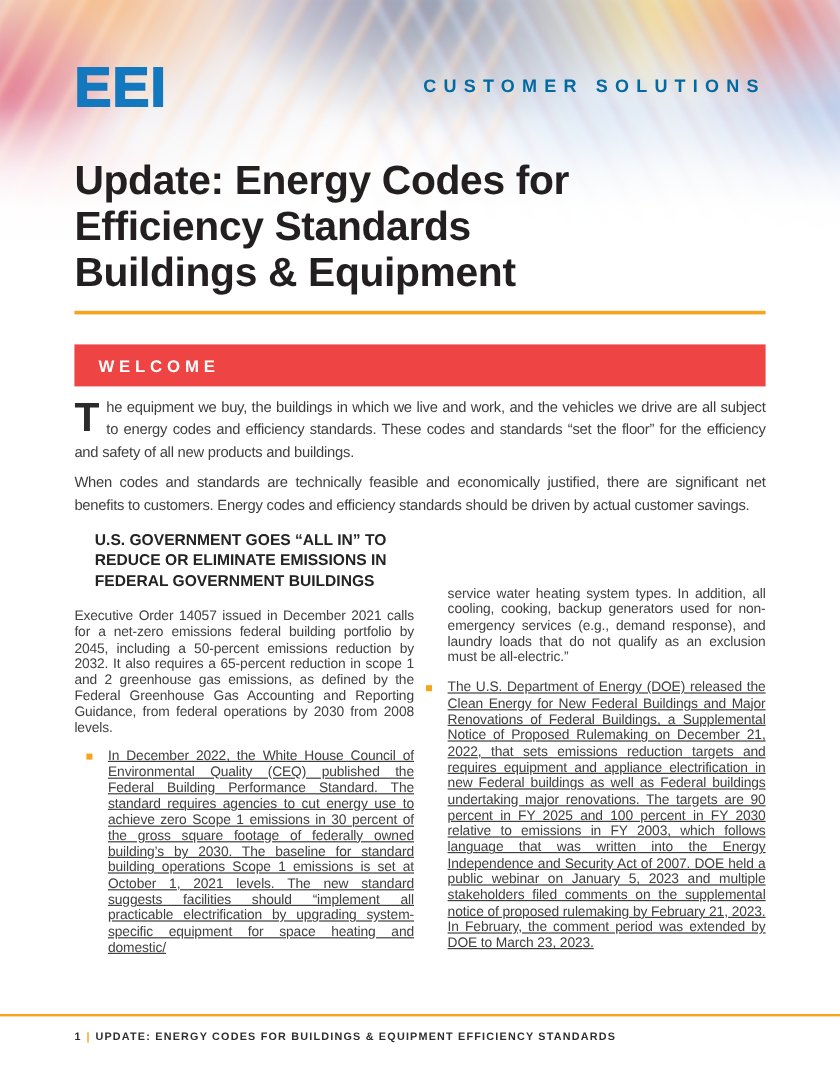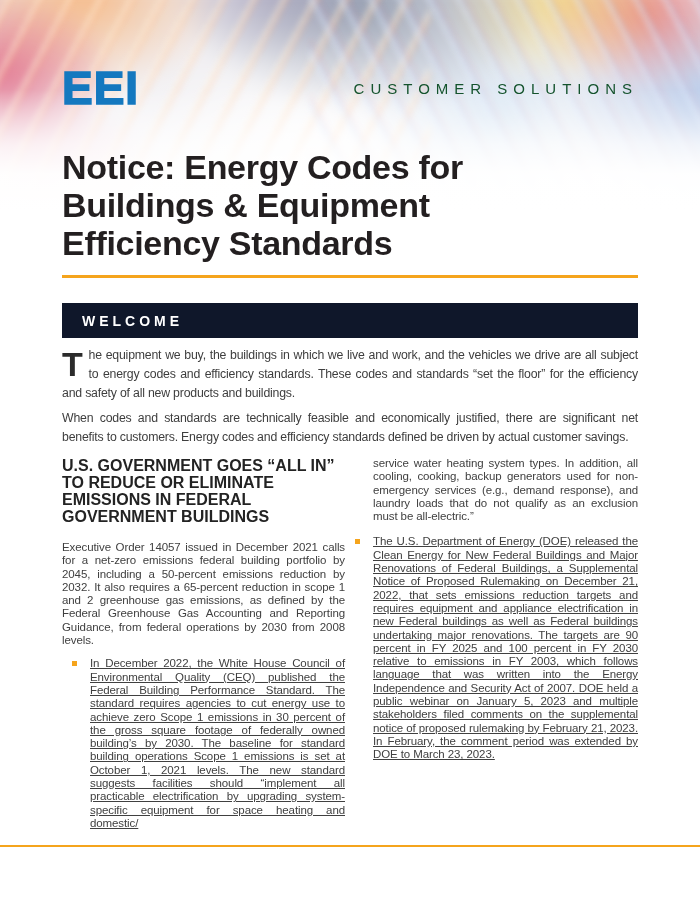--- a/index.html
+++ b/index.html
@@ -45,48 +45,48 @@
   .header-fade {
     position:absolute; inset:0;
     background:linear-gradient(180deg,
       rgba(255,255,255,0) 0%, rgba(255,255,255,.12) 30%,
       rgba(255,255,255,.75) 48%, rgba(255,255,255,.97) 58%, #ffffff 70%);
   }
 
   
   .content { position:relative; }
 
-  .brand-row { display:flex; justify-content:space-between; align-items:flex-start; margin:0 62px; padding-top:64px;gap:44px; }
+  .brand-row { display:flex; justify-content:space-between; align-items:flex-start; margin:0 62px; padding-top:48px;gap:44px; }
   .logo {
     font-size:46px; font-weight:700; color:#1478BF; letter-spacing:1px; line-height:48px;
     -webkit-text-stroke:1.6px #1478BF;
   }
-  .tagline { margin-top:16px; font-size:15px; letter-spacing:6px; color:#14532d; font-weight:400; }
+  .tagline { margin-top:16px; font-size:15px; letter-spacing:6px; color:#0369a1; font-weight:700; }
 
   .title { margin:36px 62px 0; font-size:34px; line-height:38px; font-weight:700; color:#231f20; letter-spacing:-0.3px; }
   .title-line { display:block; }
 
   .rule-orange { margin:13px 62px 0; height:3px; background:#F5A41C; }
 
   .banner {
-    margin:25px 62px 0; height:35px; background:#0f172a; color:#ffffff;
+    margin:25px 62px 0; height:35px; background:#ef4444; color:#ffffff;
     display:flex; align-items:center; padding-left:20px; box-sizing:border-box;
     font-size:14px; font-weight:700; letter-spacing:4px;
   }
   .banner.federal { margin-top:16px; }
 
   .welcome { margin:8px 62px 0; color:#3e3e3e; font-size:12.3px; line-height:19px; text-align:justify; letter-spacing:-0.2px; }
   .welcome p { margin:0 0 6px; }
   .dropcap { float:left; font-size:34px; line-height:30px; font-weight:700; color:#2b2b2b; margin:3px 6px 0 0; }
 
   .columns { display:flex; margin:10px 62px 0; }
   .col-left  { width:283px; }
-  .col-right { width:283px; margin-left:auto; box-sizing:border-box; }
+  .col-right { width:283px; margin-left:auto; box-sizing:border-box;margin-top:48px; }
 
-  .col-heading { font-size:16px; font-weight:700; line-height:17px; color:#232323; margin:0 0 9px; }
+  .col-heading { font-size:13px; font-weight:700; line-height:17px; color:#232323; margin:0 17px 9px; }
   .col-text { font-size:11.5px; line-height:13.3px; color:#404040; text-align:justify; letter-spacing:-0.1px; }
   .intro { margin:16px 0 10px; }
   .bullet-item { position:relative; padding-left:28px; margin:0 0 10px;text-decoration:underline; }
   .marker { position:absolute; left:10px; top:4px; width:5px; height:5px; background:#F5A41C; }
   .col-right .bullet-item { padding-left:18px; }
   .col-right .marker { left:0; }
   .cont { padding-left:18px; margin:0 0 12px; }
 
   .footer-rule { position:absolute; left:0; right:0; top:845px; height:2px; background:#F5A41C; }
   .page-footer {
@@ -108,34 +108,34 @@
   </div>
 
   <div class="content">
 
     <div class="brand-row">
       <div class="logo">EEI</div>
       <div class="tagline">CUSTOMER SOLUTIONS</div>
     </div>
 
     <h1 class="title">
-      <span class="title-line">Notice: Energy Codes for</span>
+      <span class="title-line">Update: Energy Codes for</span>
+      <span class="title-line">Efficiency Standards</span>
       <span class="title-line">Buildings &amp; Equipment</span>
-      <span class="title-line">Efficiency Standards</span>
     </h1>
 
     <div class="rule-orange"></div>
 
     <div class="banner">
       <span>WELCOME</span>
     </div>
 
     <div class="welcome">
       <p><span class="dropcap">T</span><span>he equipment we buy, the buildings in which we live and work, and the vehicles we drive are all subject to energy codes and efficiency standards. These codes and standards “set the floor” for the efficiency and safety of all new products and buildings.</span></p>
-      <p>When codes and standards are technically feasible and economically justified, there are significant net benefits to customers. Energy codes and efficiency standards defined be driven by actual customer savings.</p>
+      <p>When codes and standards are technically feasible and economically justified, there are significant net benefits to customers. Energy codes and efficiency standards should be driven by actual customer savings.</p>
     </div>
 
 
     <div class="columns">
 
       <div class="col-left">
         <h2 class="col-heading">U.S. GOVERNMENT GOES “ALL IN” TO REDUCE OR ELIMINATE EMISSIONS IN FEDERAL GOVERNMENT BUILDINGS</h2>
         <p class="col-text intro">Executive Order 14057 issued in December 2021 calls for a net-zero emissions federal building portfolio by 2045, including a 50-percent emissions reduction by 2032. It also requires a 65-percent reduction in scope 1 and 2 greenhouse gas emissions, as defined by the Federal Greenhouse Gas Accounting and Reporting Guidance, from federal operations by 2030 from 2008 levels.</p>
         <div class="col-text bullet-item">
           <span class="marker"></span>
@@ -149,14 +149,17 @@
           <span class="marker"></span>
           <span>The U.S. Department of Energy (DOE) released the Clean Energy for New Federal Buildings and Major Renovations of Federal Buildings, a Supplemental Notice of Proposed Rulemaking on December 21, 2022, that sets emissions reduction targets and requires equipment and appliance electrification in new Federal buildings as well as Federal buildings undertaking major renovations. The targets are 90 percent in FY 2025 and 100 percent in FY 2030 relative to emissions in FY 2003, which follows language that was written into the Energy Independence and Security Act of 2007. DOE held a public webinar on January 5, 2023 and multiple stakeholders filed comments on the supplemental notice of proposed rulemaking by February 21, 2023. In February, the comment period was extended by DOE to March 23, 2023.</span>
         </div>
       </div>
 
     </div>
 
   </div>
 
   <div class="footer-rule"></div>
+  <div class="page-footer">
+    <span>1</span><span class="pipe">|</span><span>UPDATE: ENERGY CODES FOR BUILDINGS &amp; EQUIPMENT EFFICIENCY STANDARDS</span>
+  </div>
 
 </div>
 
 </body></html>

